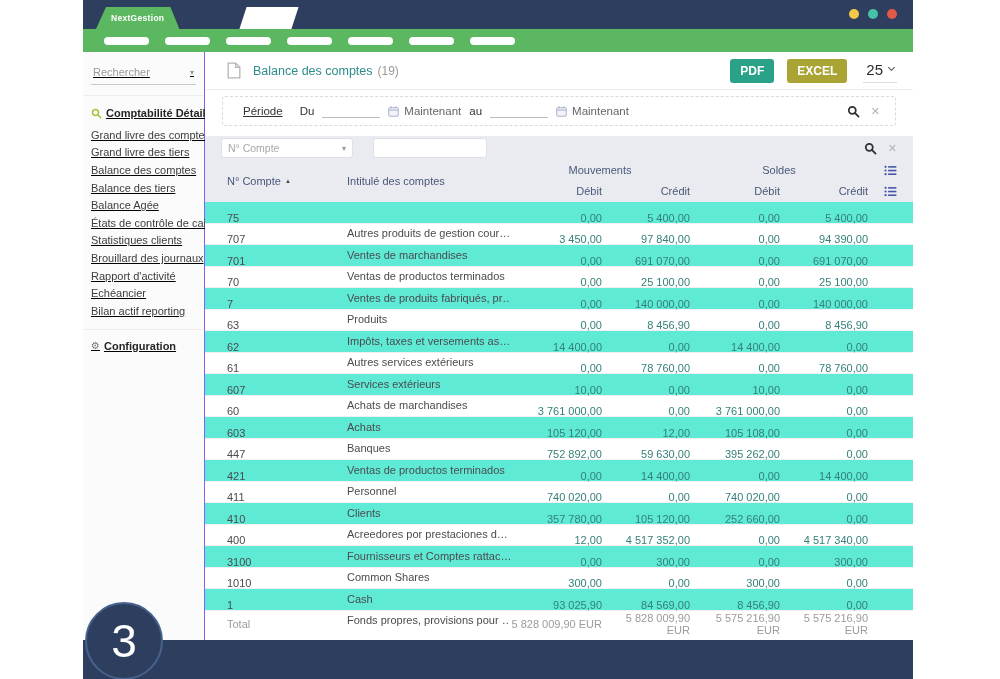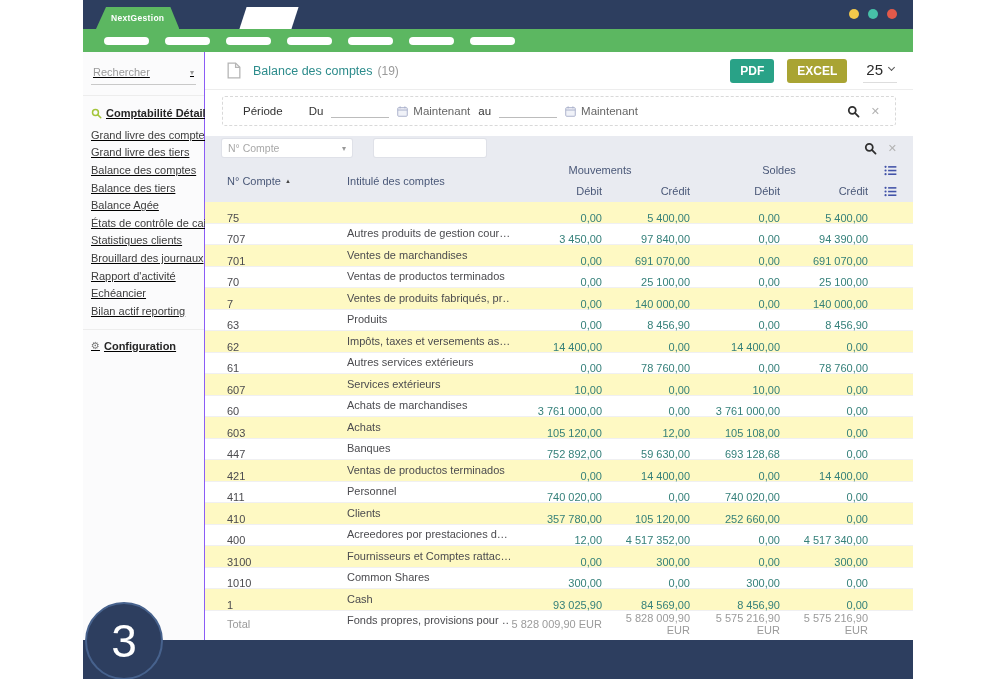--- a/index.html
+++ b/index.html
@@ -48,21 +48,21 @@
   .btn-pdf { background:#29a287; margin-right:13px; }
   .btn-excel { background:#a9a433; margin-right:16px; }
   .page-size { font-size:15px; color:#2b2b2b; display:flex; align-items:center; gap:6px;
     border-bottom:1px solid #ddd; padding:2px 3px 4px 3px; cursor:pointer; }
   .chev { width:5px; height:5px; border-right:1.4px solid #555; border-bottom:1.4px solid #555;
     transform:rotate(45deg); margin-top:-3px; }
 
   
   .periode-box { margin:6px 17px 0 17px; border:1px dashed #d9d9d9; border-radius:3px;
     height:30px; display:flex; align-items:center; padding:0 15px 0 20px; font-size:11.5px; color:#333; }
-  .periode-label { margin-right:26px; }
+  .periode-label { margin-right:17px;text-decoration:underline; }
   .du-label { margin-right:8px; }
   .au-label { margin:8px 8px; }
   .inline-input { width:58px; border:none; border-bottom:1px solid #bcbcbc; height:14px;
     background:transparent; margin-right:8px; font-family:inherit; }
   .maintenant { color:#666; margin-left:5px; }
   .icon-search { color:#2f2f2f; display:flex; }
   .icon-x { color:#b3b3b3; font-size:11px; font-weight:bold; cursor:pointer; }
   .row-icons { margin-left:auto; display:flex; align-items:center; gap:11px; }
 
   
@@ -81,21 +81,21 @@
   .h-int { grid-row:1/3; align-self:center; }
   .h-group-mv { grid-column:3/5; grid-row:1; text-align:center; align-self:center; }
   .h-group-so { grid-column:5/7; grid-row:1; text-align:center; align-self:center; }
   .h-icon1 { grid-column:7; grid-row:1; justify-self:end; align-self:center; padding-right:16px; }
   .h-sub { grid-row:2; text-align:right; align-self:center; }
   .h-sub3{grid-column:3;} .h-sub4{grid-column:4;} .h-sub5{grid-column:5;} .h-sub6{grid-column:6;}
   .h-icon2 { grid-column:7; grid-row:2; justify-self:end; align-self:center; padding-right:16px; }
   .sort-asc { font-size:6px; color:#444; }
 
   .trow { height:21.5px; align-items:center; border-bottom:1px solid #f0f0f2; }
-  .trow.striped { background:#fef9c3; }
+  .trow.striped { background:#5eead4; }
   .cell-compte { padding-left:22px; color:#4b4b4f; }
   .cell-int { color:#4b4b4f; white-space:nowrap; overflow:hidden;margin-top:31px; }
   .num { text-align:right; color:#35807a; }
   .total-row { height:26px; align-items:center; color:#9b9b9b; }
   .total-row .tnum { text-align:right; }
   .total-label { padding-left:22px; }
 
   
   .bottom-band { position:absolute; left:0; bottom:0; width:100%; height:39px; background:#2d3e5f; z-index:5; }
   .badge-circle { position:absolute; left:2px; top:602px; width:78px; height:78px; border-radius:50%;
@@ -374,21 +374,21 @@
               <div class="num">12,00</div>
               <div class="num">105 108,00</div>
               <div class="num">0,00</div>
               <div></div>
             </div>
             <div class="grid trow">
               <div class="cell-compte">447</div>
               <div class="cell-int">Ventas de productos terminados</div>
               <div class="num">752 892,00</div>
               <div class="num">59 630,00</div>
-              <div class="num">693 128,68</div>
+              <div class="num">395 262,00</div>
               <div class="num">0,00</div>
               <div></div>
             </div>
             <div class="grid trow striped">
               <div class="cell-compte">421</div>
               <div class="cell-int">Personnel</div>
               <div class="num">0,00</div>
               <div class="num">14 400,00</div>
               <div class="num">0,00</div>
               <div class="num">14 400,00</div>

